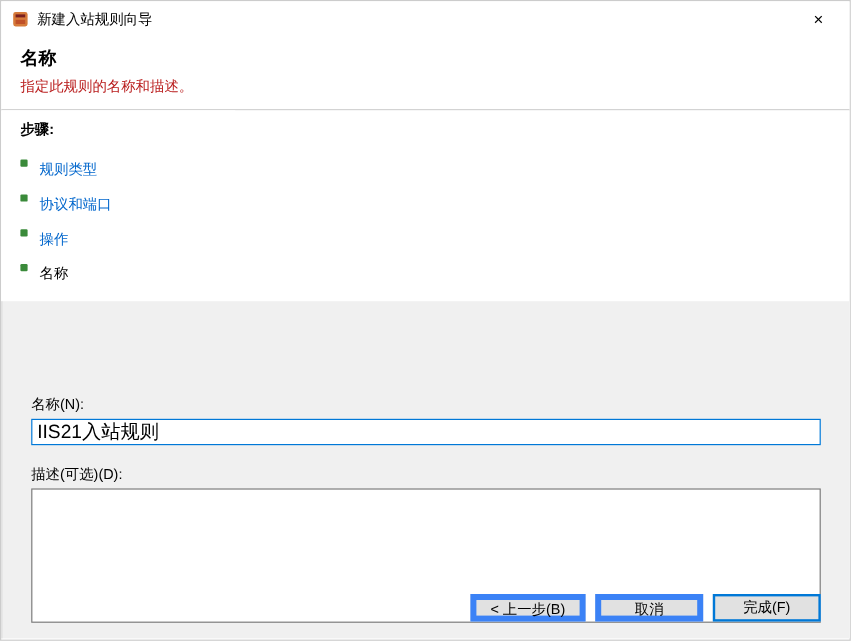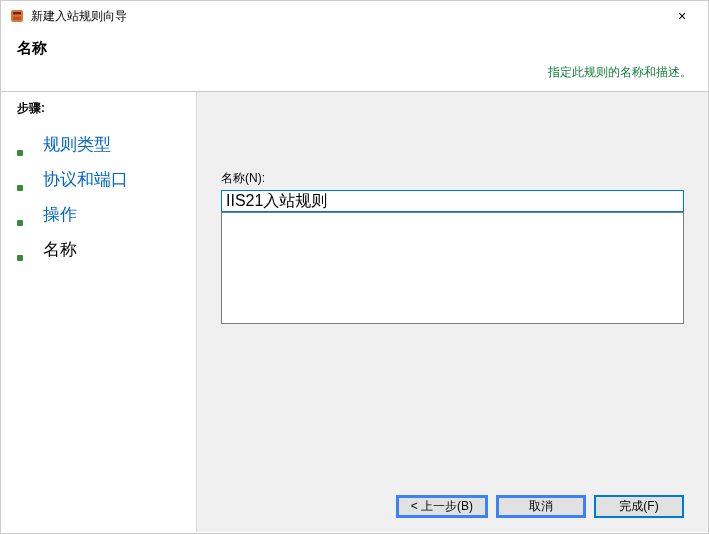--- a/index.html
+++ b/index.html
@@ -45,52 +45,52 @@
     padding: 8px 16px 10px 16px;
     background: #fff;
   }
   .header-title {
     font-size: 15px;
     font-weight: bold;
     color: #000;
   }
   .header-desc {
     font-size: 12px;
-    color: #15803d;
+    color: #b91c1c;
     margin-top: 6px;
-    text-align: right;
   }
   .sep-line {
     height: 1px;
     background: #c9c9c9;
     margin: 0;
   }
   
   .content {
     display: flex;
     height: calc(100% - 30px - 60px - 2px); 
     background: #fff;
+    flex-direction: column;
   }
   .sidebar {
     width: 195px;
     padding: 8px 0 8px 16px;
     background: #fff;
   }
   .steps-title {
     font-weight: bold;
     font-size: 12px;
     margin-bottom: 10px;
     color: #000;
   }
   .step-list { list-style: none; padding:0; margin:0; }
   .step-item {
     display: flex;
-    align-items: flex-end;
-    gap: 20px;
-    font-size: 17px;
+    align-items: flex-start;
+    gap: 10px;
+    font-size: 12px;
     padding: 6px 0;
     cursor: default;
   }
   .step-bullet {
     width: 6px; height: 6px;
     background: #3a8a3a;
     border-radius: 1px;
     flex-shrink: 0;
   }
   .step-link { color: #0066cc; }
@@ -147,21 +147,21 @@
     right: 24px;
     display: flex;
     gap: 8px;
   }
   .btn {
     min-width: 90px;
     height: 23px;
     font-size: 12px;
     font-family: "Microsoft YaHei", "SimSun", Tahoma, Arial, sans-serif;
     background: #e1e1e1;
-    border: 3px solid #3b82f6;
+    border: 5px solid #3b82f6;
     padding: 0 12px;
     cursor: default;
   }
   .btn-default {
     border: 2px solid #0078d7;
     padding: 0 11px;
   }
 </style>
 </head>
 <body>
@@ -205,20 +205,21 @@
         <span class="step-bullet"></span>
         <span class="step-current">名称</span>
       </li>
     </ul>
   </div>
 
   <div class="main">
     <div class="form-area">
       <div class="fld-label">名称(N):</div>
       <input type="text" class="txt-input" value="IIS21入站规则" style="">
+      <div class="desc-label">描述(可选)(D):</div>
       <textarea class="txt-area" style=""></textarea>
     </div>
 
     <div class="footer">
       <button class="btn">&lt; 上一步(B)</button>
       <button class="btn">取消</button>
       <button class="btn btn-default">完成(F)</button>
     </div>
   </div>
 </div>

